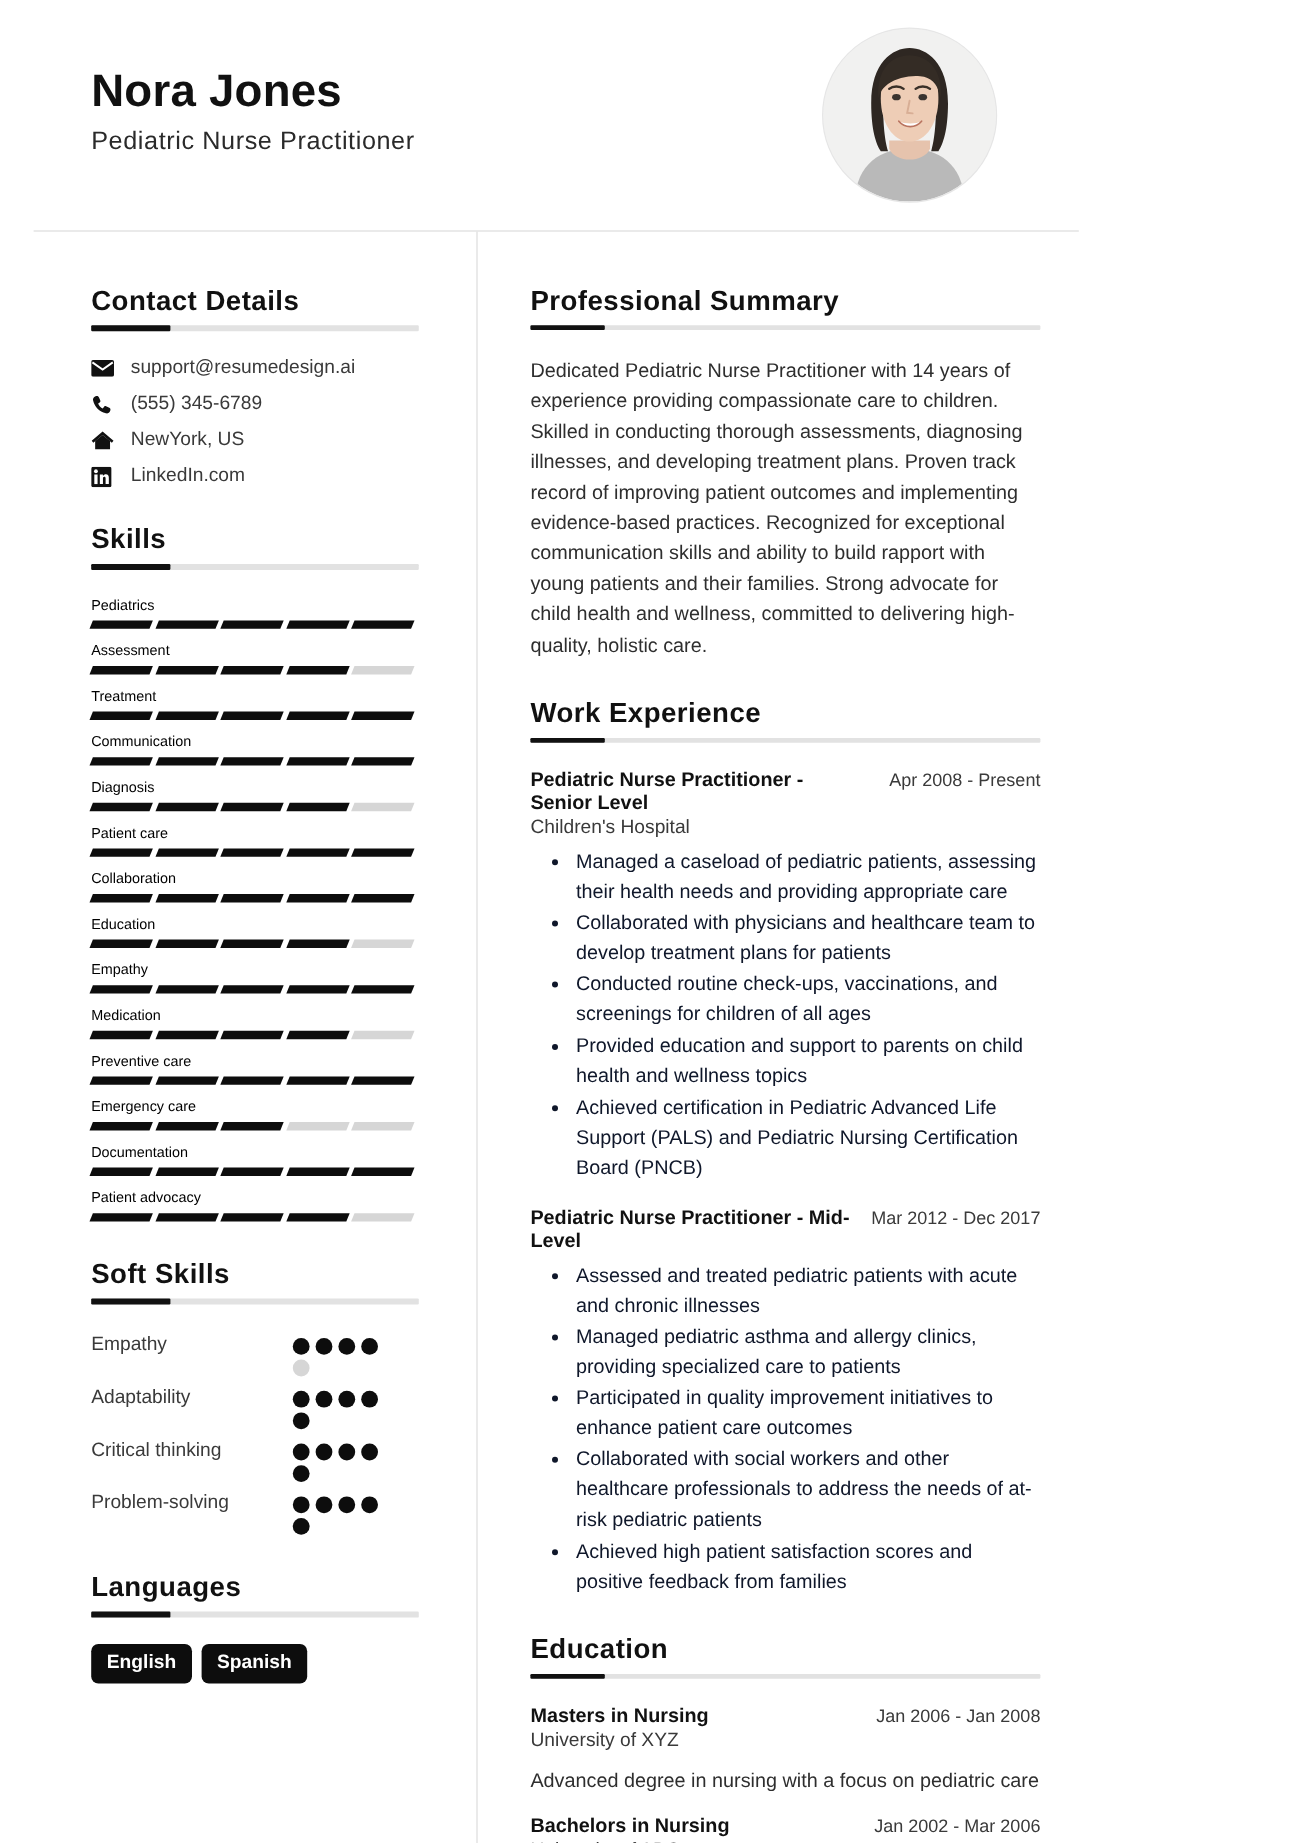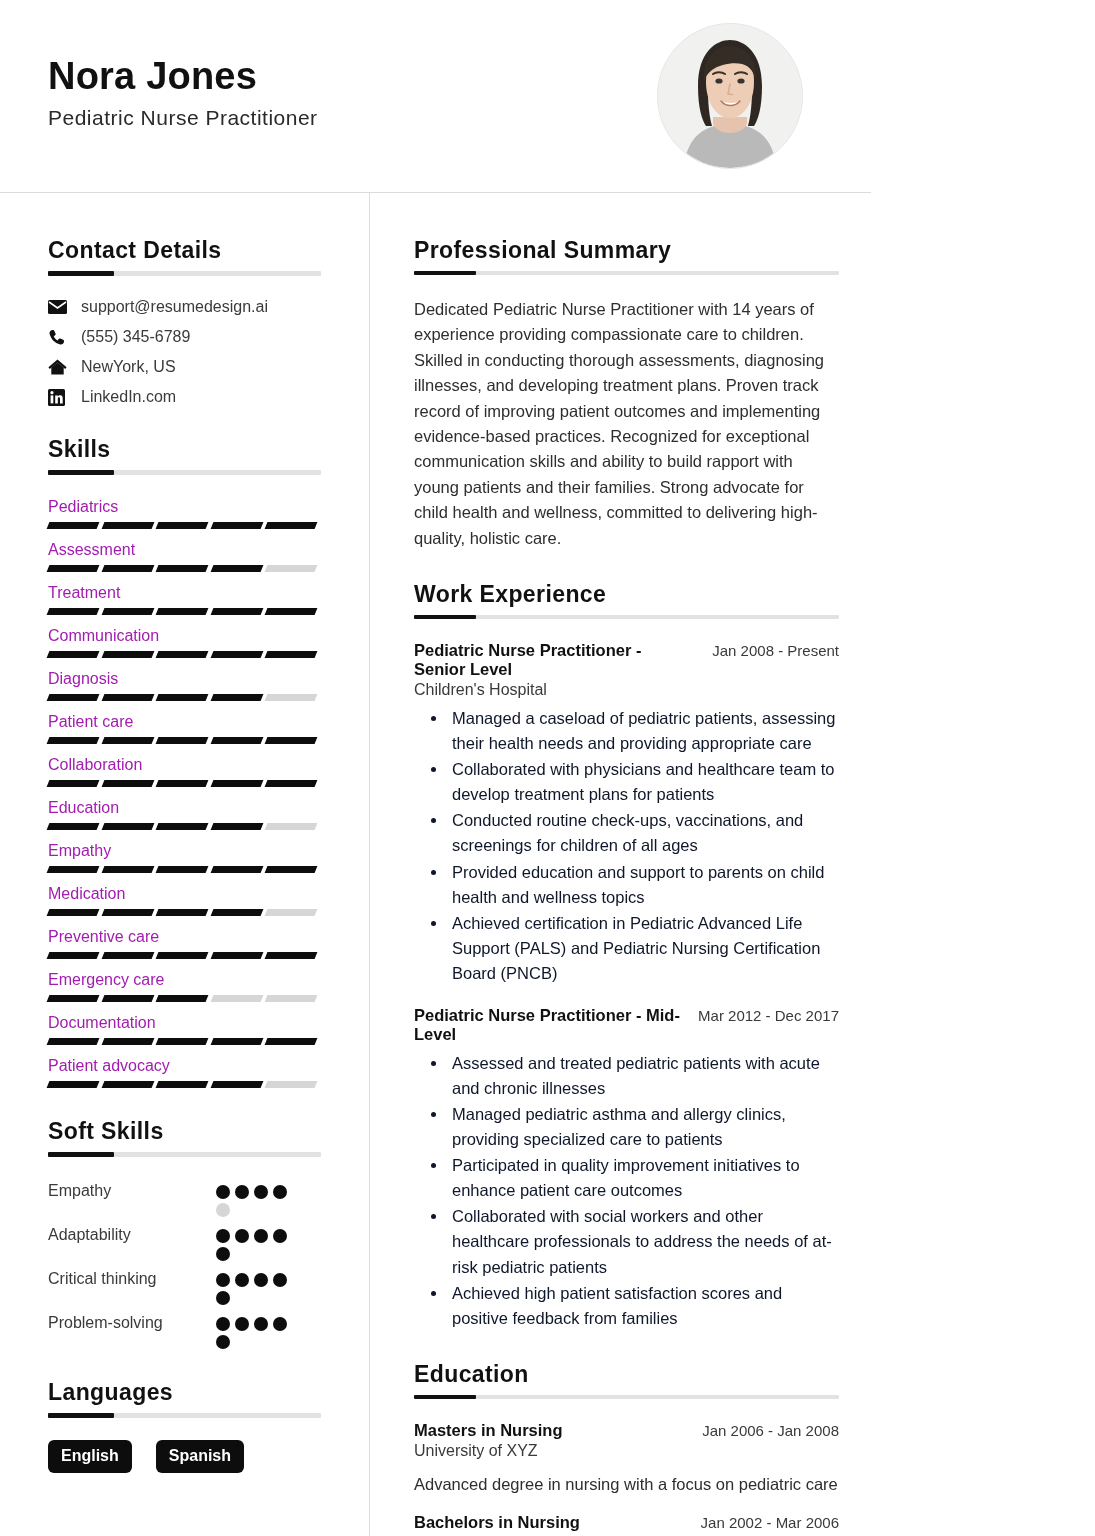--- a/index.html
+++ b/index.html
@@ -14,20 +14,21 @@
     font-family: "Liberation Sans", sans-serif;
     color: #222222;
     -webkit-font-smoothing: antialiased;
   }
   .page {
     position: relative;
     width: 871px;
     height: 1536px;
     background: #fff;
     box-sizing: border-box;
+    margin-left: 28px;
   }
 
   
   .header {
     position: relative;
     height: 193px;
     box-sizing: border-box;
     border-bottom: 1px solid #dcdcdc;
     padding: 0 48px;
     display: flex;
@@ -126,22 +127,22 @@
     display: flex;
     align-items: center;
     justify-content: flex-start;
     color: #111;
   }
   .contact-ico svg { display: block; }
 
   
   .skill-row { margin-bottom: 11px; }
   .skill-name {
-    font-size: 16px;
-    color: #a21caf;
+    font-size: 12px;
+    color: #000000;
     margin-bottom: 5px;
     line-height: 1.25;
   }
   .skill-bar {
     display: flex;
     gap: 5px;
     width: 268px;
   }
   .skill-seg {
     flex: 1 1 0;
@@ -173,21 +174,21 @@
   }
   .dot {
     width: 14px;
     height: 14px;
     border-radius: 50%;
     background: #0d0d0d;
   }
   .dot.off { background: #d6d6d6; }
 
   
-  .lang-tags { display: flex; flex-wrap: wrap; gap: 24px; }
+  .lang-tags { display: flex; flex-wrap: wrap; gap: 8px; }
   .lang-tag {
     background: #0d0d0d;
     color: #fff;
     font-size: 16px;
     font-weight: bold;
     padding: 7px 13px 8px 13px;
     border-radius: 6px;
     line-height: 1.1;
   }
 
@@ -546,21 +547,21 @@
         <p class="summary-text">Dedicated Pediatric Nurse Practitioner with 14 years of experience providing compassionate care to children. Skilled in conducting thorough assessments, diagnosing illnesses, and developing treatment plans. Proven track record of improving patient outcomes and implementing evidence-based practices. Recognized for exceptional communication skills and ability to build rapport with young patients and their families. Strong advocate for child health and wellness, committed to delivering high-quality, holistic care.</p>
       </section>
 
       <section class="sec">
         <h2 class="sec-title">Work Experience</h2>
         <div class="sec-rule"></div>
         <div id="work-list">
             <div class="entry">
               <div class="entry-head">
                 <div class="entry-title">Pediatric Nurse Practitioner - Senior Level</div>
-                <div class="entry-date">Jan 2008 - Present</div>
+                <div class="entry-date">Apr 2008 - Present</div>
               </div>
               <div class="entry-org">Children's Hospital</div>
               <ul class="bullets">
                 <li>Managed a caseload of pediatric patients, assessing their health needs and providing appropriate care</li>
                 <li>Collaborated with physicians and healthcare team to develop treatment plans for patients</li>
                 <li>Conducted routine check-ups, vaccinations, and screenings for children of all ages</li>
                 <li>Provided education and support to parents on child health and wellness topics</li>
                 <li>Achieved certification in Pediatric Advanced Life Support (PALS) and Pediatric Nursing Certification Board (PNCB)</li>
               </ul>
             </div>

